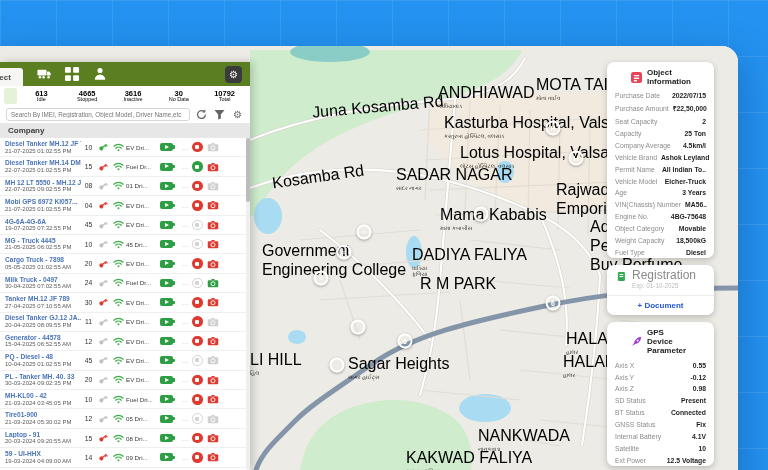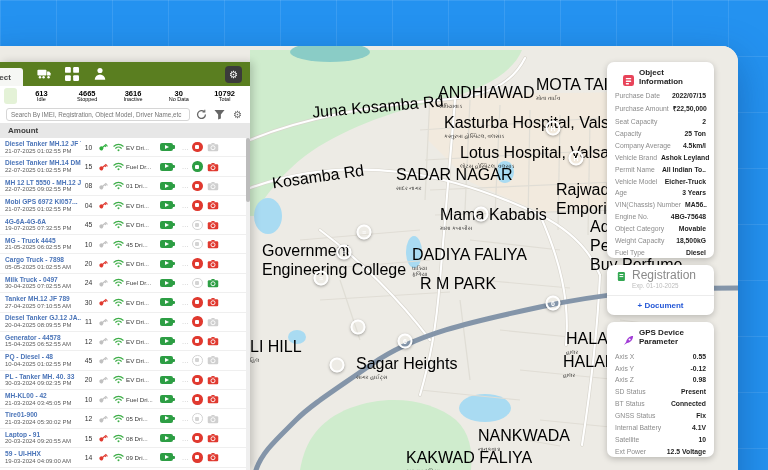--- a/index.html
+++ b/index.html
@@ -62,21 +62,21 @@
   .scir[data-state="green"]{background:#2d9e44}
   .scir[data-state="gray"]{background:#fff;border:1.3px solid #d4d4d4}
   .scir[data-state="gray"]::after{background:#d4d4d4}
   .cam{width:13px}.cam svg{width:12px;height:10px}
   .cam[data-state="red"]{color:#e0392f}.cam[data-state="green"]{color:#2d9e44}.cam[data-state="gray"]{color:#cfcfcf}
   .vscroll{position:absolute;right:0;top:0;bottom:0;width:4px;background:#efefef}
   .vthumb{width:4px;height:64px;background:#bcbcbc;border-radius:2px}
   
   .rightcol{position:absolute;left:607px;top:62px;width:107px;z-index:6;display:flex;flex-direction:column;gap:7px}
   .panel{background:#fff;border-radius:7px;box-shadow:0 2px 6px rgba(0,0,0,.22);overflow:hidden}
-  .p-head{display:flex;align-items:flex-end;gap:5px;padding:6px 16px 4px;font-size:8px;font-weight:bold;color:#222}
+  .p-head{display:flex;align-items:center;gap:5px;padding:6px 24px 4px;font-size:8px;font-weight:bold;color:#222}
   .p-head svg{width:11px;height:11px;flex:none}
   .p-row{display:flex;justify-content:space-between;align-items:baseline;padding:2.45px 8px;gap:4px}
   .p-label{font-size:6.8px;color:#8c8c8c;white-space:nowrap}
   .p-value{font-size:6.8px;font-weight:bold;color:#1e1e1e;white-space:nowrap}
   .doc-item{display:flex;align-items:flex-start;gap:5px;padding:3px 10px 6px}
   .doc-item svg{width:10px;height:11px;margin-top:3px}
   .doc-name{font-size:12px;color:#8a8a8a}
   .doc-exp{font-size:6.3px;color:#bcbcbc}
   .doc-add{border-top:1px solid #ececec;text-align:center;padding:5px 0;font-size:8px;font-weight:bold;color:#2457d6}
 </style>
@@ -161,22 +161,22 @@
           <div class="mlabel" style="left: 262px; top: 242px;"><span class="mtext">Government
 Engineering College</span></div>
           <div class="mlabel" style="left: 412px; top: 246px;"><span class="mtext">DADIYA FALIYA</span><span class="msub">ઘાડિયા
 ફળિયા</span></div>
           <div class="mlabel" style="left: 420px; top: 275px;"><span class="mtext">R M PARK</span></div>
           <div class="mlabel" style="left: 556px; top: 218px; margin-left: 34px;"><span class="mtext">Ad
 Perfumes,
 Buy Perfume</span></div>
           <div class="mlabel" style="left: 566px; top: 330px;"><span class="mtext">HALAR</span><span class="msub">હાલર</span></div>
           <div class="mlabel" style="left: 563px; top: 353px;"><span class="mtext">HALAR</span><span class="msub">હાલર</span></div>
-          <div class="mlabel" style="left: 356px; top: 355px;"><span class="mtext">Sagar Heights</span><span class="msub">સાગર હાઈટ્સ</span></div>
-          <div class="mlabel" style="left: 250px; top: 338px;"><span class="mtext">LI HILL</span><span class="msub">હિલ</span></div>
+          <div class="mlabel" style="left: 348px; top: 355px;"><span class="mtext">Sagar Heights</span><span class="msub">સાગર હાઈટ્સ</span></div>
+          <div class="mlabel" style="left: 250px; top: 351px;"><span class="mtext">LI HILL</span><span class="msub">હિલ</span></div>
           <div class="mlabel" style="left: 478px; top: 427px;"><span class="mtext">NANKWADA</span><span class="msub">નાનકવાડા</span></div>
           <div class="mlabel" style="left: 406px; top: 449px;"><span class="mtext">KAKWAD FALIYA</span><span class="msub">કાકવાડ ફળિયા</span></div>
           <div class="mlabel" style="left: 600px; top: 392px; transform: rotate(-72deg);"><span class="mtext">Civil Rd</span></div>
         </div>
 
     <div>
 
     <div class="marker" style="left: 364px; top: 232px;">
             <span>≡</span>
           </div>
@@ -273,21 +273,21 @@
             </svg>
       </span>
       <span class="sr-ic">
         <svg viewBox="0 0 12 12" width="11" height="11" fill="#666">
               <path d="M0.5 1h11L7.5 6v4.3l-3 1.2V6z"></path>
             </svg>
       </span>
       <span class="sr-ic">⚙</span>
     </div>
 
-    <div class="companybar">Amount</div>
+    <div class="companybar">Company</div>
 
     <div class="vlist">
 
       <div class="vscroll">
             <div class="vthumb"></div>
           </div>
     <div class="vrow">
           <div class="vmeta">
             <div class="vname">Diesel Tanker MH.12 JF 7...</div>
             <div class="vtime">21-07-2025 01:02:55 PM</div>

